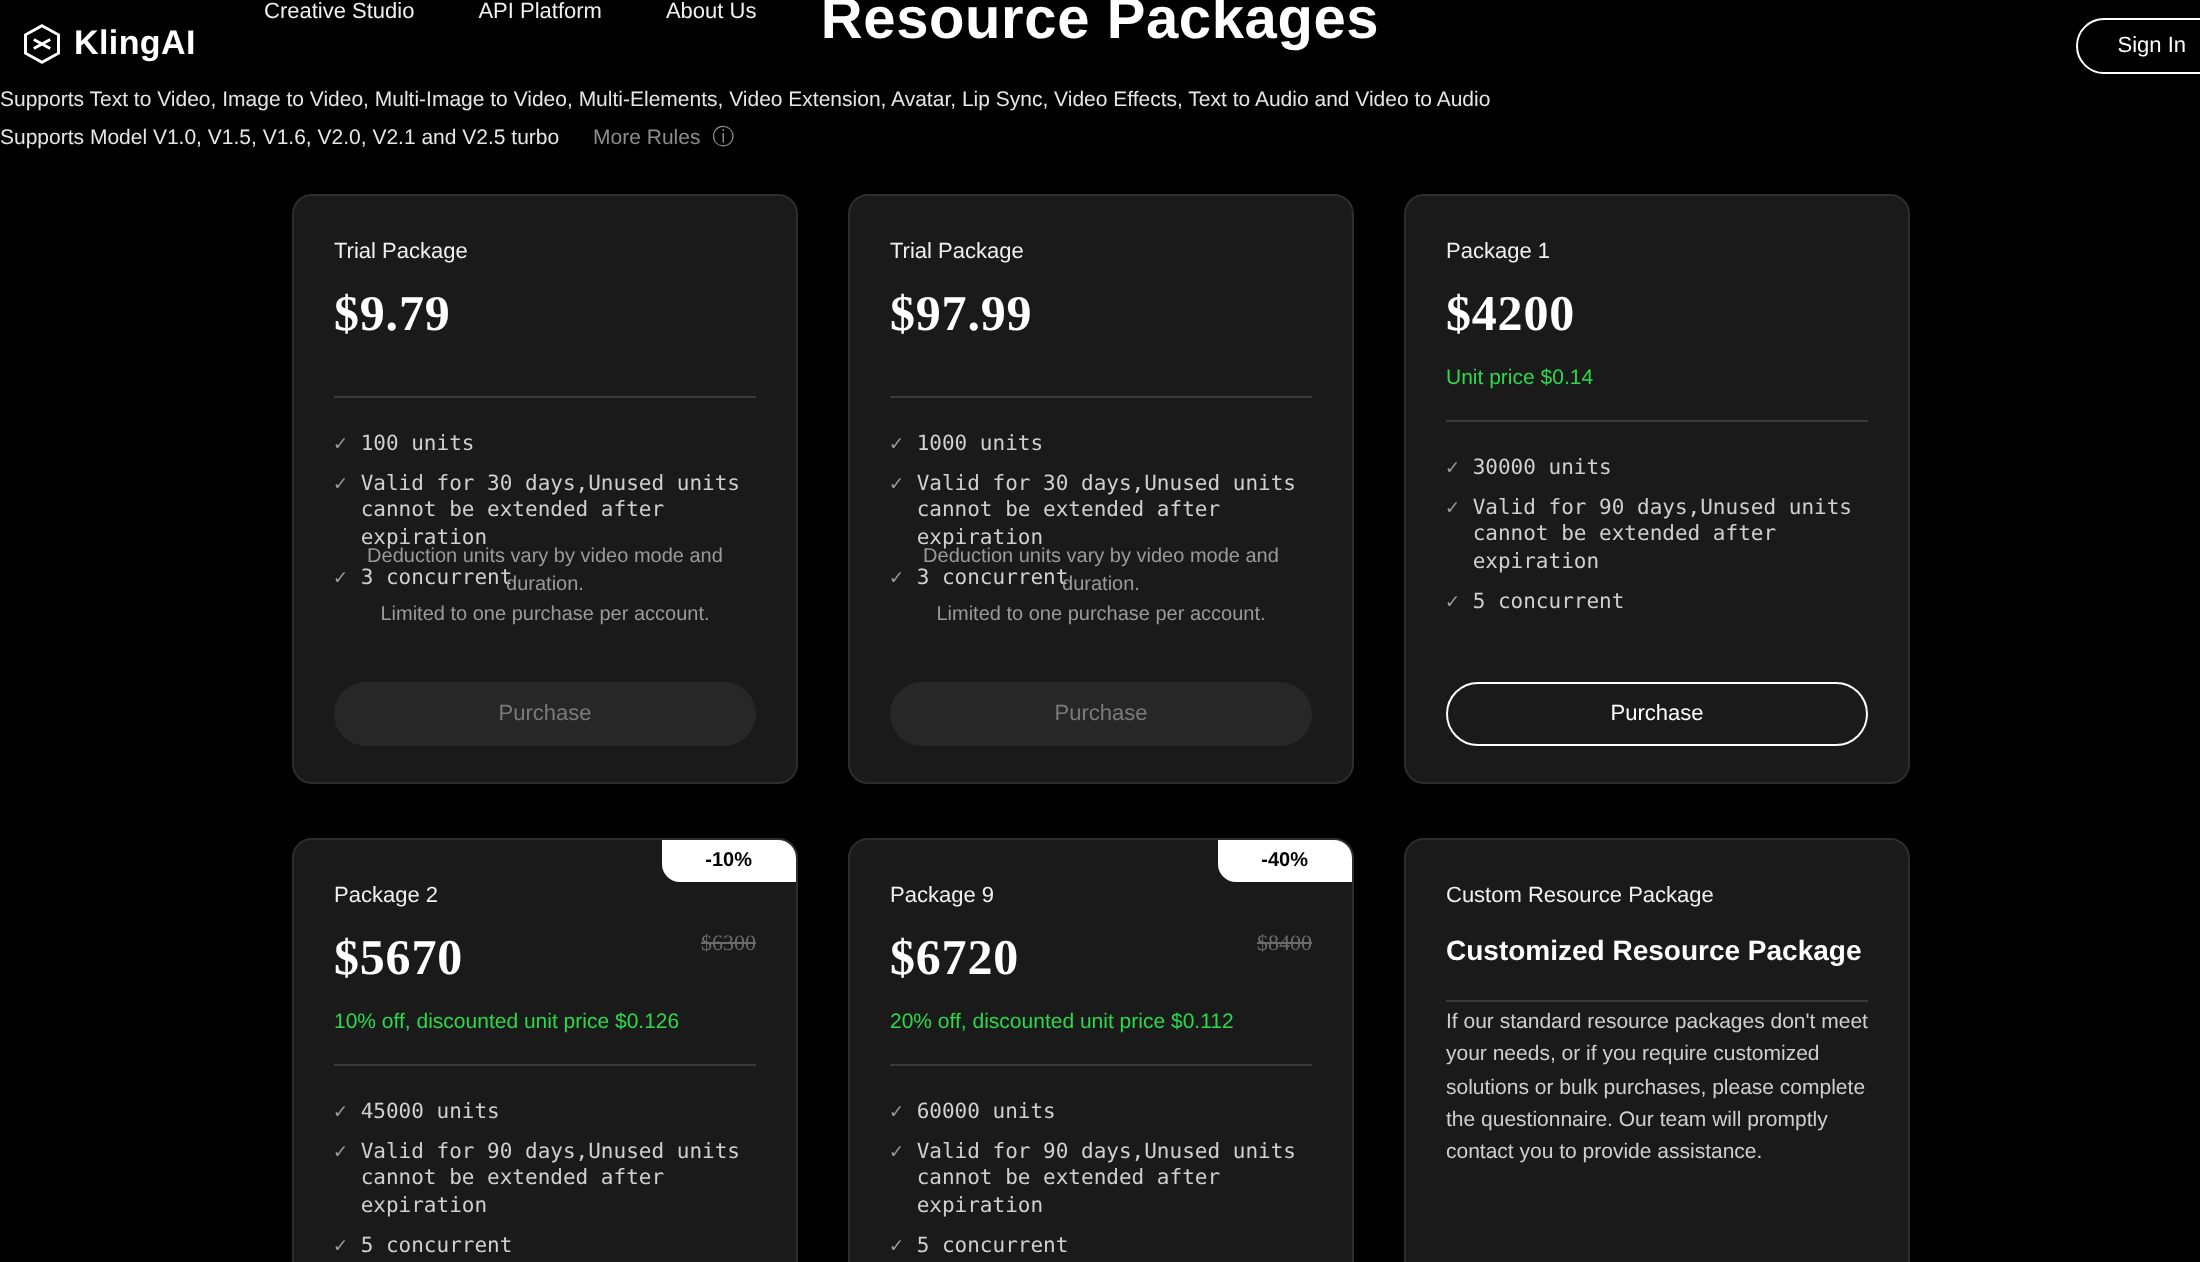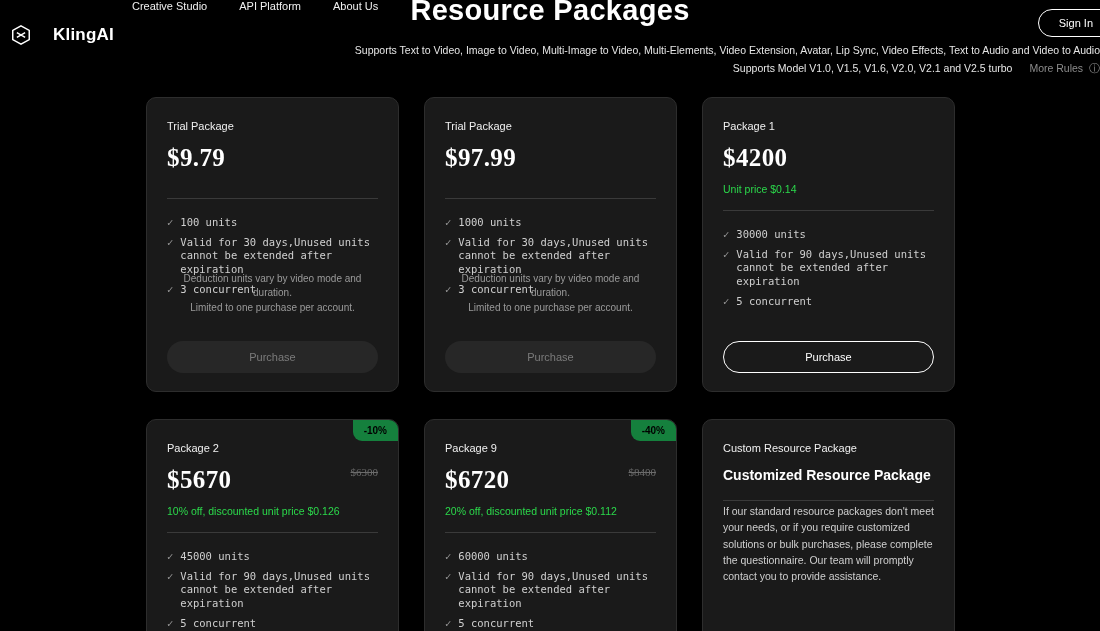--- a/index.html
+++ b/index.html
@@ -5,32 +5,32 @@
   * { margin:0; padding:0; box-sizing:border-box; }
   html,body { width:1100px; height:631px; overflow:hidden; }
   body {
     background:#000;
     color:#fff;
     font-family:"Liberation Sans", sans-serif;
     position:relative;
   }
   
   .header { position:relative; height:44px; }
-  .brand { position:absolute; left:10px; top:24px; display:flex; align-items:center; gap:21px;
+  .brand { position:absolute; left:10px; top:11px; display:flex; align-items:center; gap:5px;
            font-weight:700; font-size:17px; letter-spacing:0.2px; }
   .brand svg { display:block; }
   .nav { position:absolute; left:132px; top:0; height:44px; display:flex; align-items:flex-start; gap:32px; }
   .nav-item { font-size:11px; color:#f0f0f0; cursor:pointer; white-space:nowrap; }
   .page-title { position:absolute; left:0; right:0; top:-6px; text-align:center;
                 font-size:29px; font-weight:700; letter-spacing:0.3px; }
   .signin { position:absolute; right:-14px; top:9px; background:#000; color:#fff;
             border:1px solid #fff; border-radius:17px; padding:7px 20px; font-size:11px;
             font-family:"Liberation Sans", sans-serif; cursor:pointer; }
   
-  .subtitles { text-align:right;padding-left:36px; }
+  .subtitles { text-align:left; }
   .subline1 { font-size:10.5px; color:#e6e6e6; }
   .subline2 { margin-top:5px; font-size:10.5px; color:#e6e6e6; }
   .more-rules { color:#8c8c8c; margin-left:14px; cursor:pointer; }
   .info-icon { color:#8c8c8c; font-size:11px; margin-left:3px; }
   
   .grid { position:absolute; top:97px; left:146px; width:809px;
           display:grid; grid-template-columns:repeat(3,1fr); gap:27px 25px; }
   .card { background:#1a1a1a; border:1px solid #2d2d2d; border-radius:10px;
           padding:22px 20px; position:relative; }
   .card.row1 { height:295px; }
@@ -46,22 +46,22 @@
               font-size:10.5px; color:#d0d0d0; display:flex; flex-direction:column; gap:6px; }
   .feature { display:flex; gap:7px; line-height:1.3; }
   .check { color:#9a9a9a; flex:0 0 auto; }
   .notes { position:absolute; bottom:76px; left:20px; right:20px; text-align:center;
            font-size:10px; color:#9a9a9a; line-height:1.45; }
   .purchase-btn { position:absolute; bottom:18px; left:20px; right:20px; height:32px;
                   border-radius:17px; font-size:11px; cursor:pointer;
                   font-family:"Liberation Sans", sans-serif; }
   .btn-disabled { background:#272727; color:#7b7b7b; border:none; }
   .btn-outline { background:transparent; color:#fff; border:1px solid #fff; }
-  .badge { position:absolute; top:0; right:0; background:#15803d; color:#000;
-           font-size:10px; font-weight:700; padding:5px 11px; border-radius:0 9px 0 9px; }
+  .badge { position:absolute; top:0; right:0; background:#ffffff; color:#000;
+           font-size:10px; font-weight:700; padding:5px 22px; border-radius:0 9px 0 9px; }
   .custom-heading { margin-top:13px; font-size:14px; font-weight:700; }
   .custom-text { margin-top:2px; font-size:10.5px; color:#cfcfcf; line-height:1.55; }
 </style>
 </head>
 <body>
 
 <div class="header">
   <div class="brand">
     <span>
       <svg width="22" height="22" viewBox="0 0 24 24" fill="none" stroke="#fff" stroke-width="1.6">

